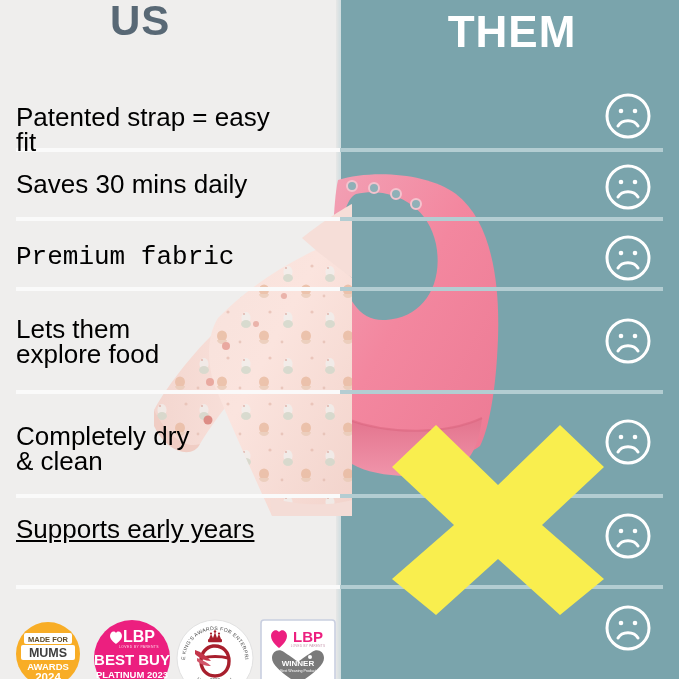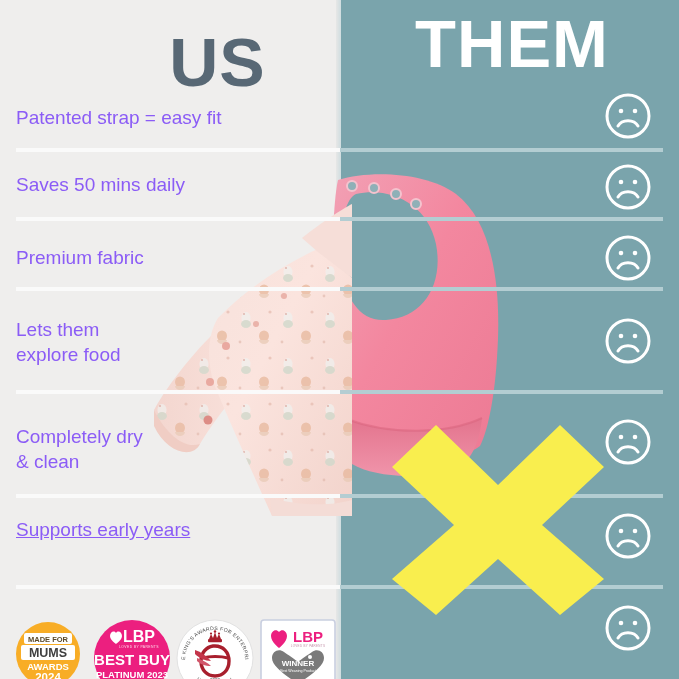--- a/index.html
+++ b/index.html
@@ -27,31 +27,30 @@
     background:linear-gradient(to right,#e7e7e6,#cfdde0);
   }
   
   .heading{
     position:absolute;
     font-weight:bold;
     letter-spacing:1px;
     line-height:1;
   }
   .heading-us{
-    left:110px;top:28px;
+    left:110px;top:0;
     width:215px;
-    text-align:center;
-    font-size:68px;
+    font-size:42px;
     color:#586875;
   }
   .heading-them{
     left:362px;top:10px;
     width:300px;
     text-align:center;
-    font-size:67px;
+    font-size:44px;
     color:#ffffff;
   }
   
   .smock{
     position:absolute;
     left:152px;top:168px;width:200px;height:348px;
     z-index:3;
   }
   .bib{
     position:absolute;
@@ -70,23 +69,23 @@
   }
   .divider .seg-right{
     position:absolute;left:340px;top:0;width:323px;height:4px;
     background:#b3cdd2;
   }
   
   .feature{
     position:absolute;
     left:16px;
     width:260px;
-    font-size:19px;
+    font-size:26px;
     line-height:25px;
-    color:#8b5cf6;
+    color:#000000;
     z-index:5;
   }
   .feature span{display:block;}
   
   .sadface{
     position:absolute;
     width:48px;height:48px;
     z-index:6;
   }
   
@@ -236,23 +235,23 @@
   </div>
   <div class="divider" style="top:585px;left:0;width:679px;">
     <div class="seg-left"></div>
     <div class="seg-right"></div>
   </div>
 
   <div class="feature" style="top:105px;">
     <span>Patented strap = easy fit</span>
   </div>
   <div class="feature" style="top:172px;">
-    <span>Saves 50 mins daily</span>
-  </div>
-  <div class="feature" style="top:245px;">
+    <span>Saves 30 mins daily</span>
+  </div>
+  <div class="feature" style="top:245px;font-family:Liberation Mono, monospace;">
     <span>Premium fabric</span>
   </div>
   <div class="feature" style="top:317px;">
     <span>Lets them</span>
     <span>explore food</span>
   </div>
   <div class="feature" style="top:424px;">
     <span>Completely dry</span>
     <span>&amp; clean</span>
   </div>

